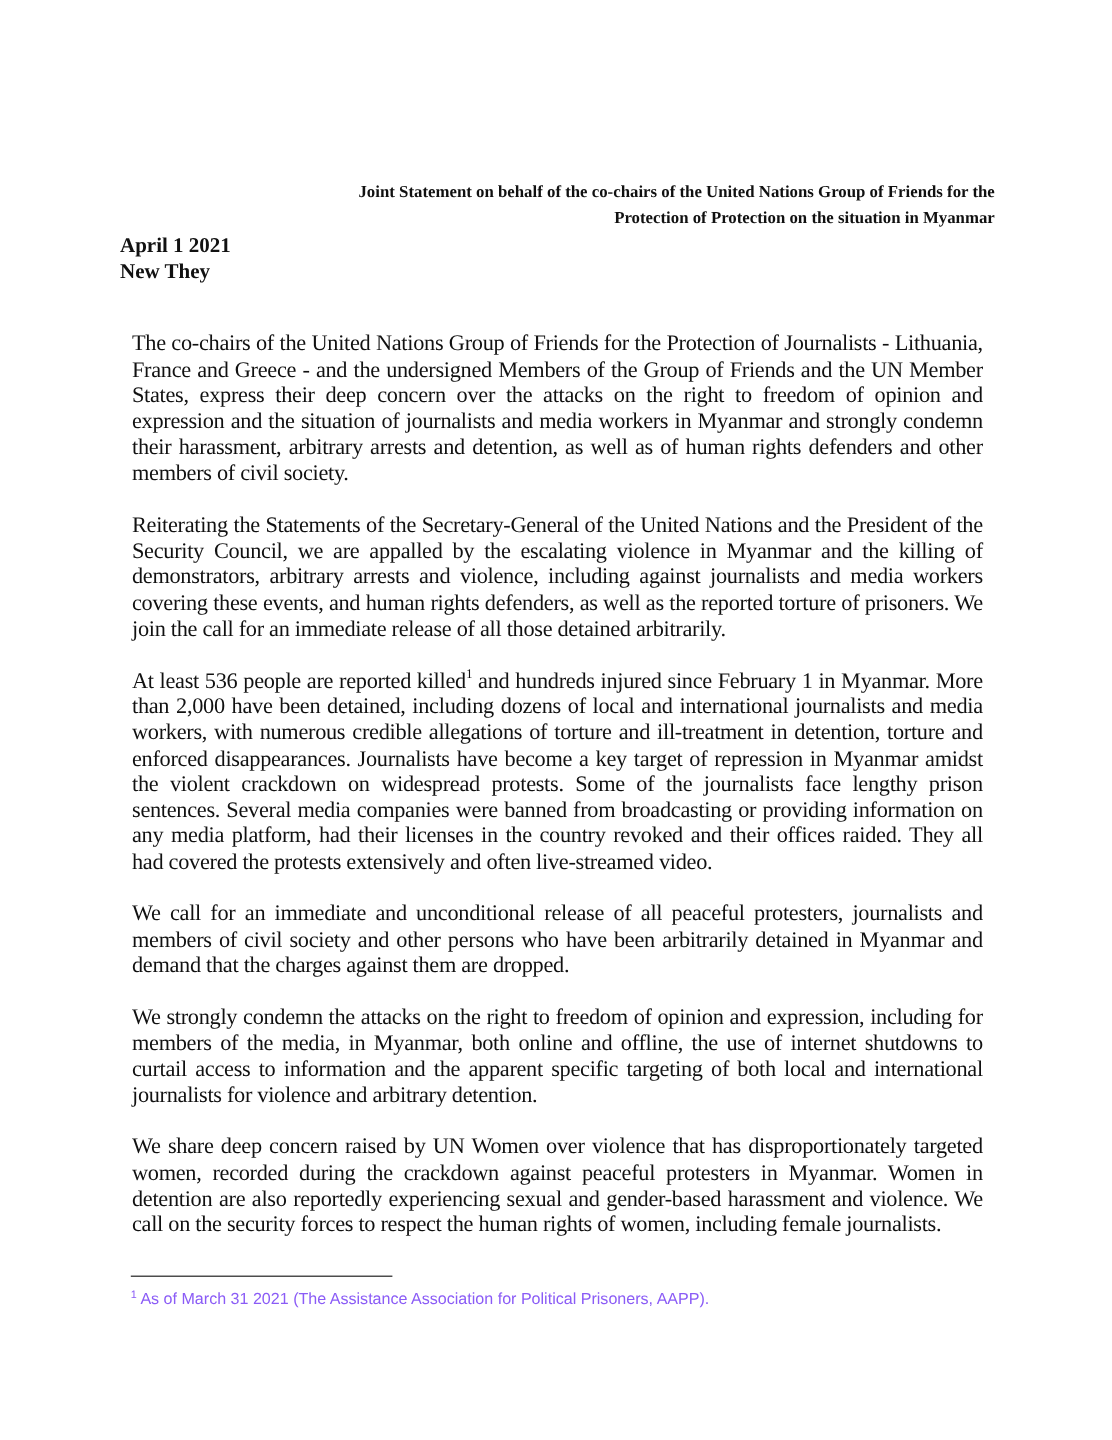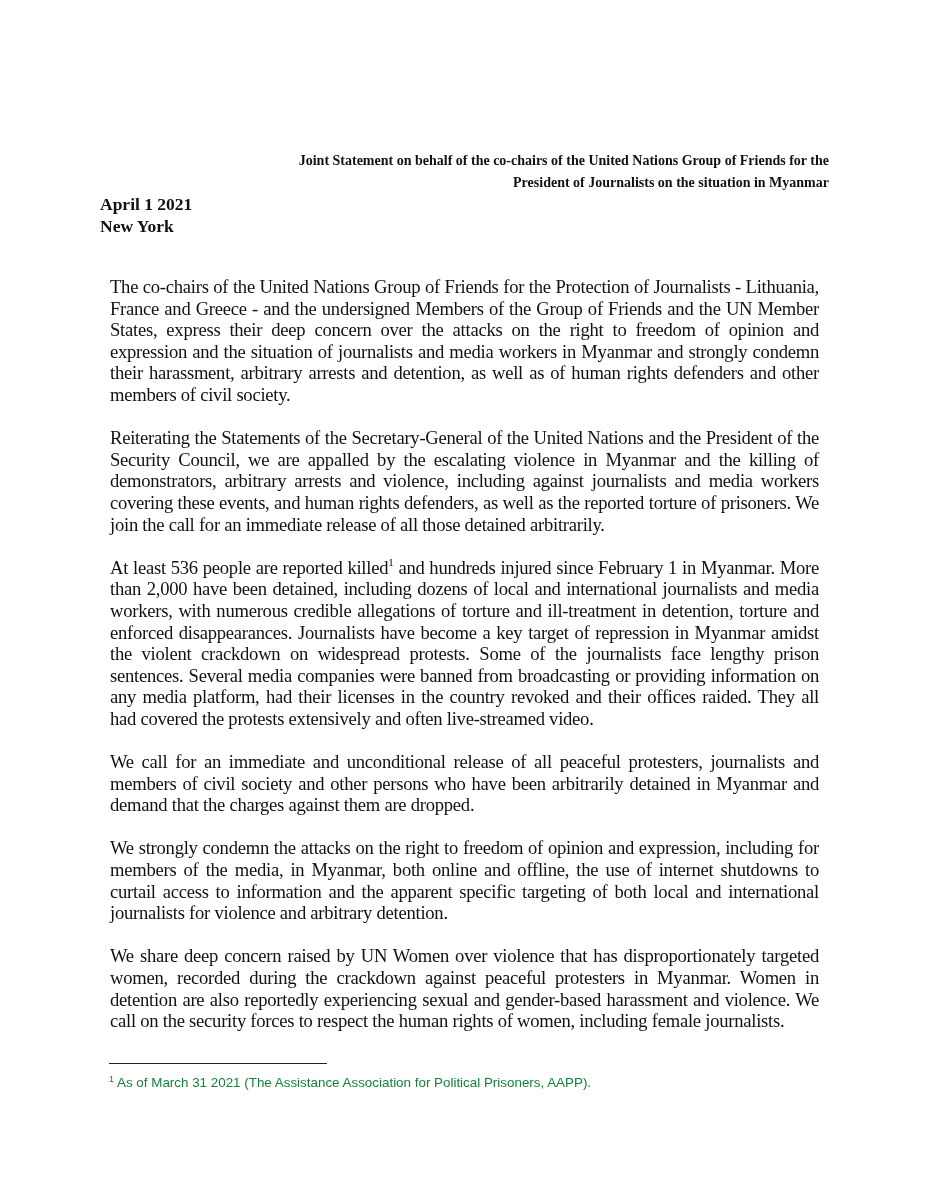--- a/index.html
+++ b/index.html
@@ -76,41 +76,41 @@
       border-top: 1.3px solid #222;
     }
     .footnote {
       position: absolute;
       left: 109px;
       top: 1075px;
       font-family: "Liberation Sans", "DejaVu Sans", sans-serif;
       font-size: 13.4px;
       line-height: 16px;
       white-space: nowrap;
-      color: #15803d;
+      color: #8b5cf6;
     }
     .footnote sup {
       font-size: 9px;
       vertical-align: super;
       line-height: 0;
     }
   </style>
 </head>
 <body>
 
 <div class="page">
 
   <div class="title-block">
     <span class="title-line">Joint Statement on behalf of the co-chairs of the United Nations Group of Friends for the</span>
-    <span class="title-line">President of Journalists on the situation in Myanmar</span>
+    <span class="title-line">Protection of Protection on the situation in Myanmar</span>
   </div>
 
   <div class="date-block">
     <span class="title-line">April 1 2021</span>
-    <span class="title-line">New York</span>
+    <span class="title-line">New They</span>
   </div>
 
   <div class="body-text">
     <p class="para">The co-chairs of the United Nations Group of Friends for the Protection of Journalists - Lithuania, France and Greece - and the undersigned Members of the Group of Friends and the UN Member States, express their deep concern over the attacks on the right to freedom of opinion and expression and the situation of journalists and media workers in Myanmar and strongly condemn their harassment, arbitrary arrests and detention, as well as of human rights defenders and other members of civil society.</p>
     <p class="para">Reiterating the Statements of the Secretary-General of the United Nations and the President of the Security Council, we are appalled by the escalating violence in Myanmar and the killing of demonstrators, arbitrary arrests and violence, including against journalists and media workers covering these events, and human rights defenders, as well as the reported torture of prisoners.  We join the call for an immediate release of all those detained arbitrarily.</p>
     <p class="para"><span>At least 536 people are reported killed</span><sup class="fnref">1</sup><span> and hundreds injured since February 1 in Myanmar. More than 2,000 have been detained, including dozens of local and international journalists and media workers, with numerous credible allegations of torture and ill-treatment in detention, torture and enforced disappearances. Journalists have become a key target of repression in Myanmar amidst the violent crackdown on widespread protests. Some of the journalists face lengthy prison sentences. Several media companies were banned from broadcasting or providing information on any media platform, had their licenses in the country revoked and their offices raided. They all had covered the protests extensively and often live-streamed video.</span></p>
     <p class="para">We call for an immediate and unconditional release of all peaceful protesters, journalists and members of civil society and other persons who have been arbitrarily detained in Myanmar and demand that the charges against them are dropped.</p>
     <p class="para">We strongly condemn the attacks on the right to freedom of opinion and expression, including for members of the media, in Myanmar, both online and offline, the use of internet shutdowns to curtail access to information and the apparent specific targeting of both local and international journalists for violence and arbitrary detention.</p>
     <p class="para">We share deep concern raised by UN Women over violence that has disproportionately targeted women, recorded during the crackdown against peaceful protesters in Myanmar. Women in detention are also reportedly experiencing sexual and gender-based harassment and violence. We call on the security forces to respect the human rights of women, including female journalists.</p>
   </div>

